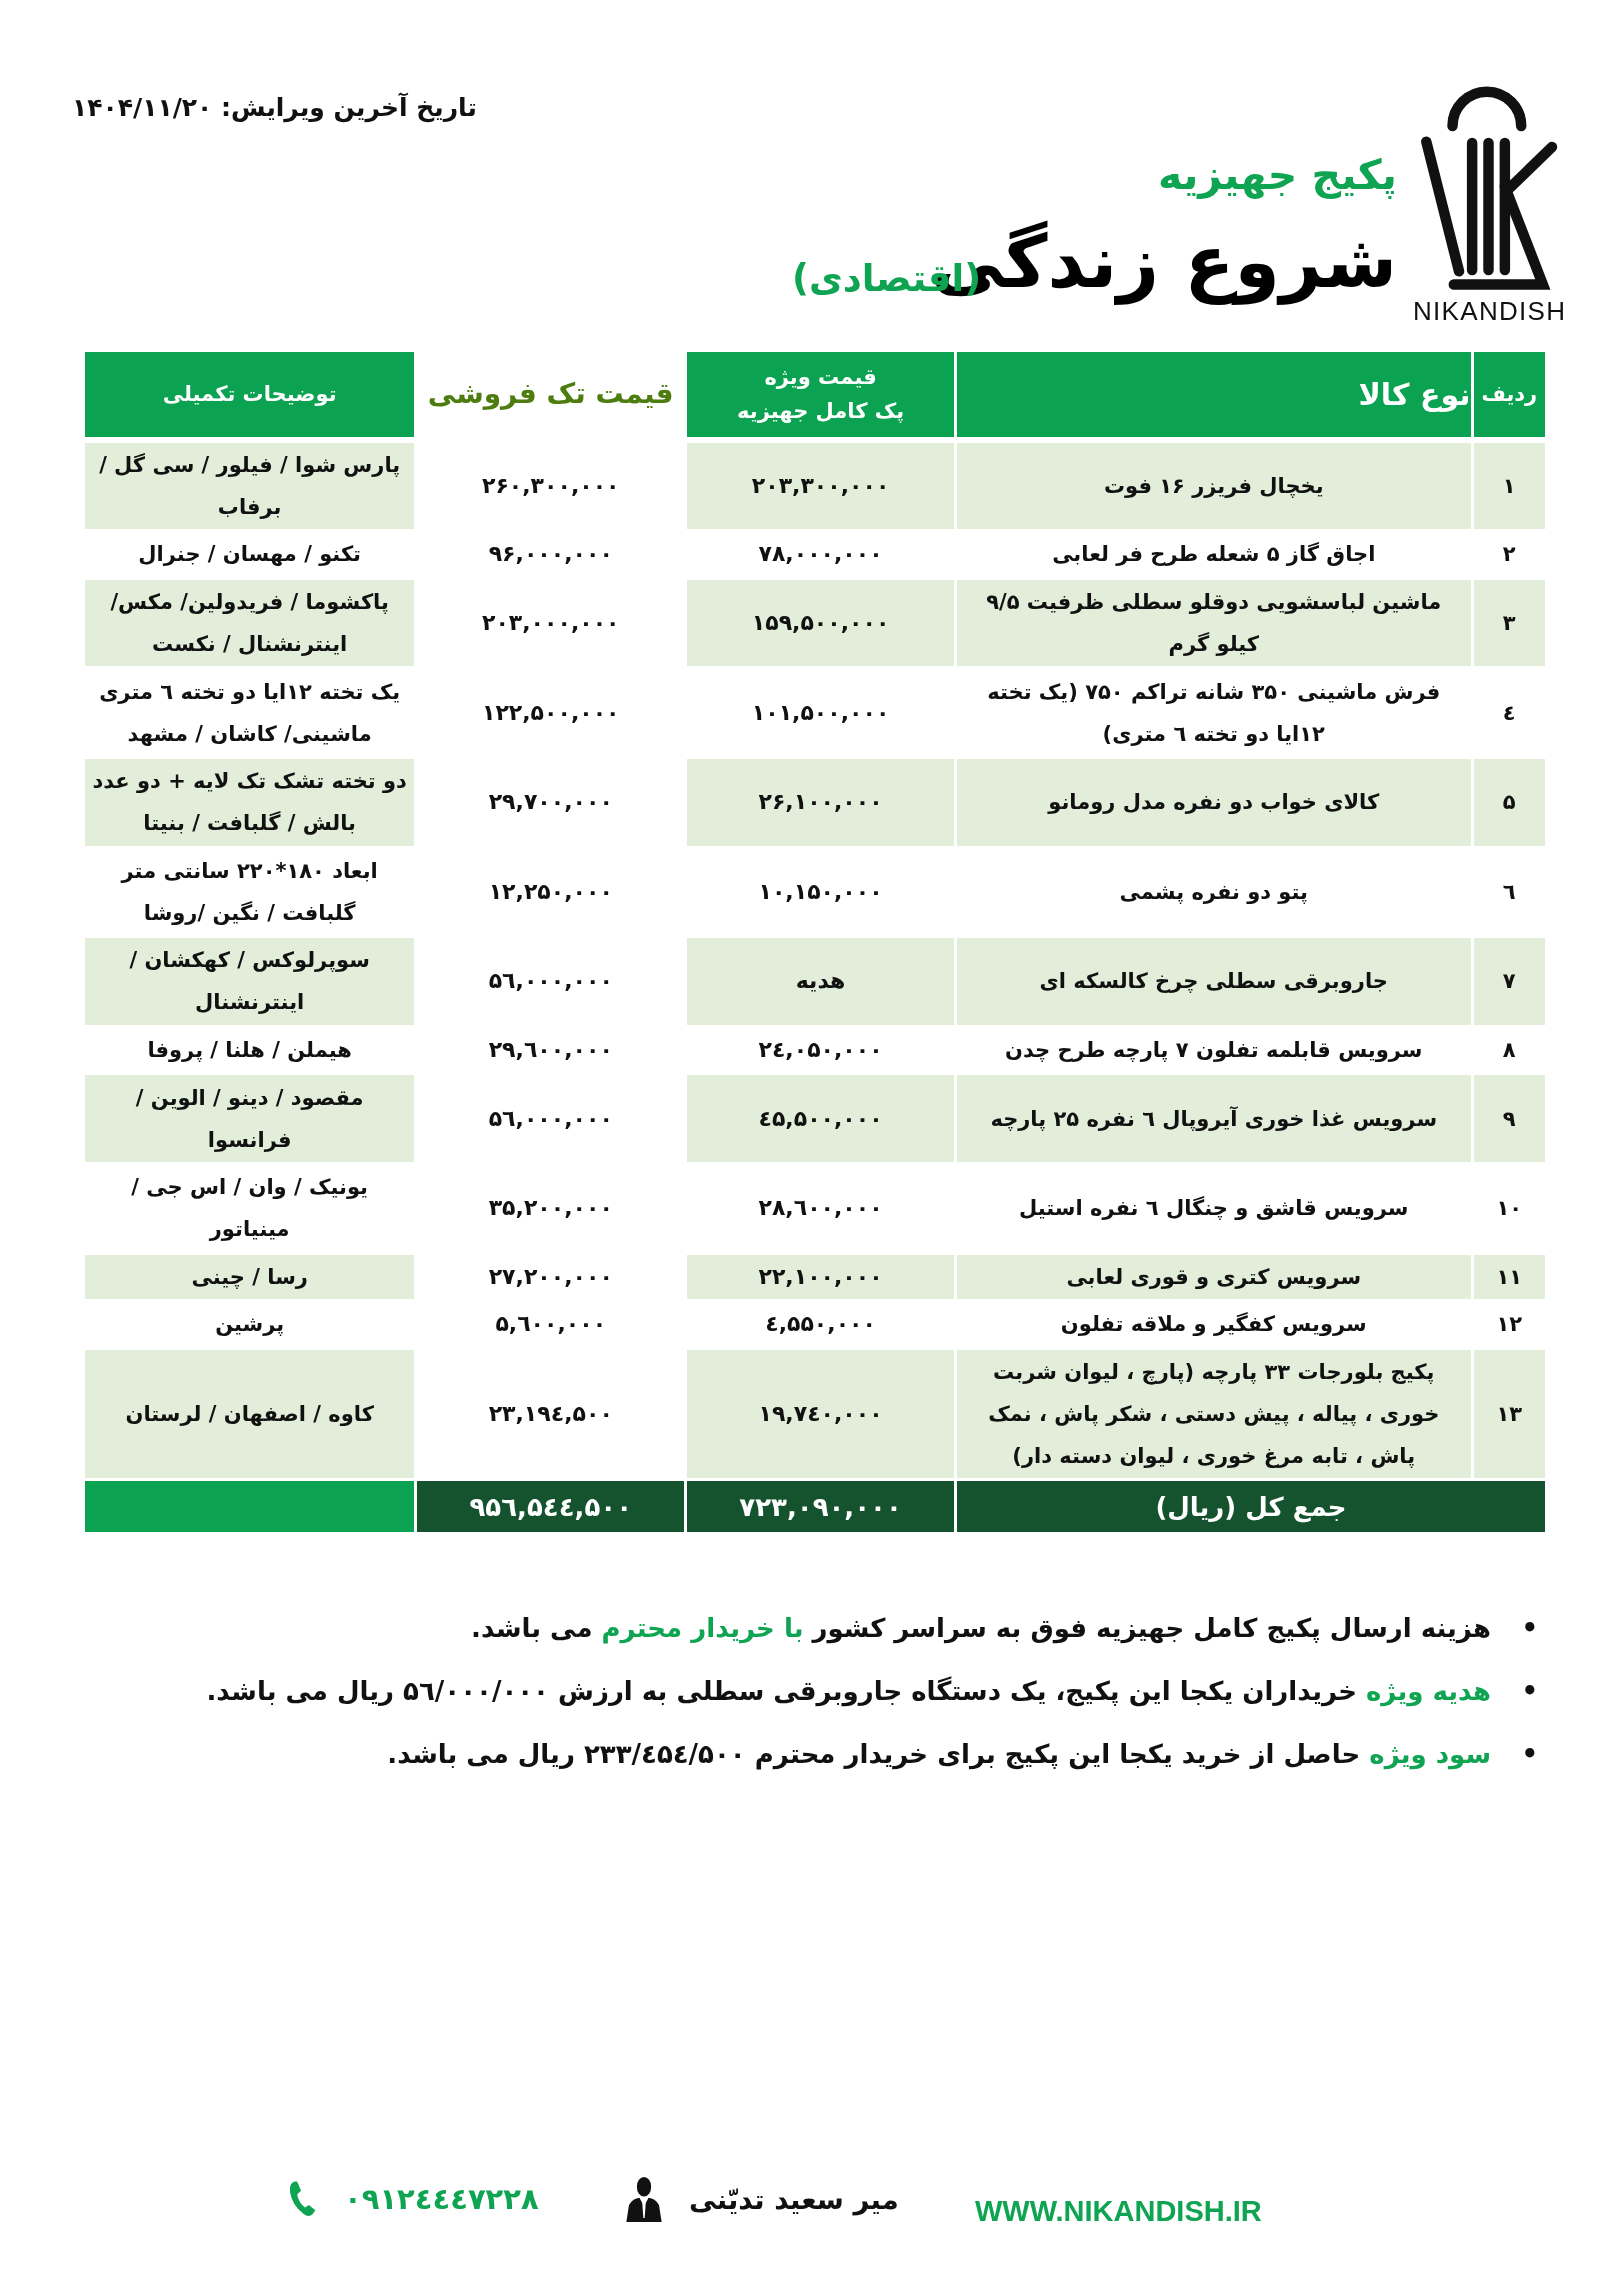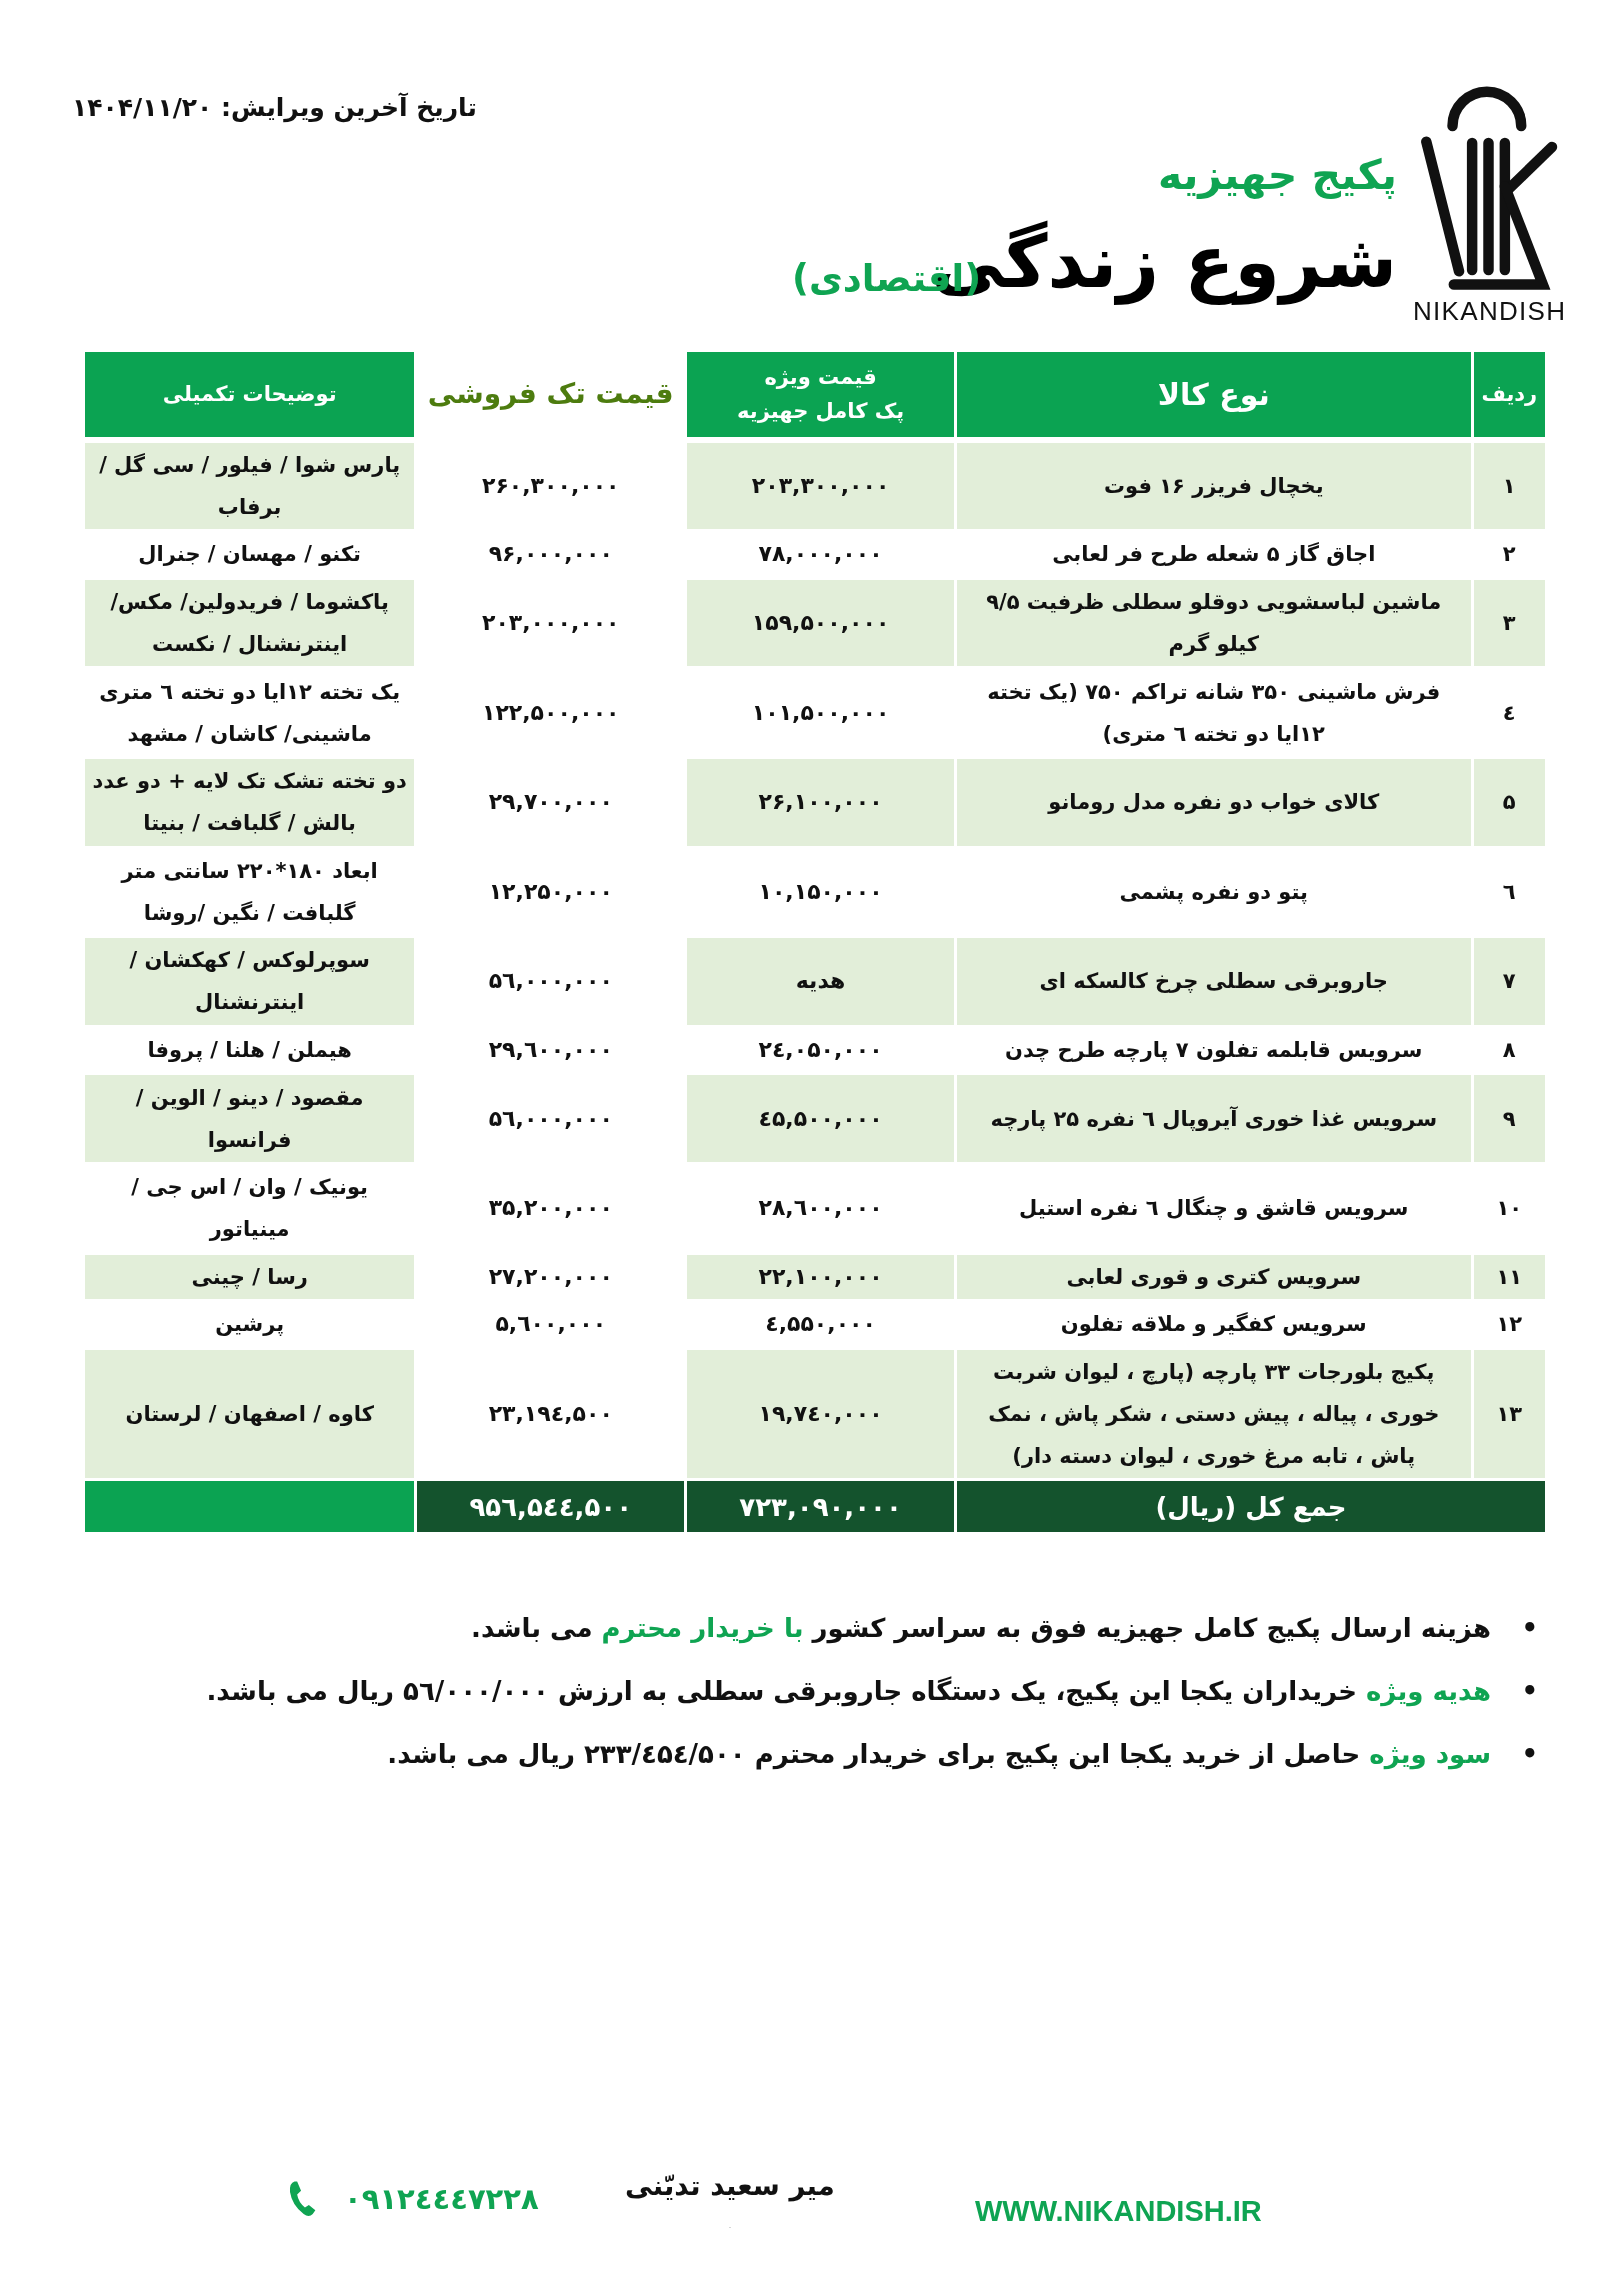--- a/index.html
+++ b/index.html
@@ -14,37 +14,37 @@
   .logo .brand { font-family: "Liberation Sans", sans-serif; font-size: 26px; letter-spacing: 1.3px; text-align: center; margin-top: 5.2px; color: #111; }
 
   .title-sub { position: absolute; right: 226px; top: 151px; font-size: 41px; font-weight: bold; color: #0fa452; direction: rtl; white-space: nowrap; }
   .title-main { position: absolute; right: 226px; top: 222px; font-size: 73px; font-weight: bold; color: #000; direction: rtl; white-space: nowrap; line-height: 1.1; }
   .title-tag { position: absolute; left: 792px; top: 257px; font-size: 37px; font-weight: bold; color: #0fa452; direction: rtl; white-space: nowrap; }
 
   table.price { position: absolute; left: 82px; top: 352px; width: 1466px; border-collapse: separate; border-spacing: 3.9px 0; direction: rtl; table-layout: fixed; }
   table.price th, table.price td { text-align: center; vertical-align: middle; font-weight: bold; }
   table.price th { height: 85px; color: #fff; background: #0ba352; font-size: 21px; line-height: 1.6; }
   table.price th.plain { background: #fff; color: #4d7c0f; font-size: 28px; }
-  table.price th.big { font-size: 30px; }
+  table.price th.big { font-size: 30px; text-align: right; }
   table.price tr.spacer td { height: 5.2px; background: #fff !important; }
   table.price td { font-size: 21px; line-height: 42px; padding: 1.3px 6.5px; border-bottom: 3.9px solid #fff; }
   table.price tr.shade td.g { background: #e2eed9; }
   table.price td.num { direction: ltr; font-size: 22px; }
   table.price tr.total td { background: #14532d; color: #fff; height: 54px; font-size: 26px; }
   table.price tr.total td.blank { background: #0ba352; }
 
   .notes { position: absolute; right: 85px; top: 1597px; width: 1407px; direction: rtl; list-style: none; }
   .notes li { font-size: 26px; font-weight: bold; line-height: 63px; position: relative; padding-right: 47px; white-space: nowrap; }
   .notes li .bullet { position: absolute; right: 0; top: 0; font-size: 26px; }
   .notes .hl { color: #0fa452; }
 
   .footer { position: absolute; left: 0; top: 2169px; width: 1623px; height: 59px; }
   .f-item { position: absolute; top: 0; height: 59px; display: flex; align-items: center; gap: 26px; white-space: nowrap; }
   .f-site { left: 975px; color: #0fa452; font-family: "Liberation Sans", sans-serif; font-weight: bold; font-size: 29px; flex-direction: column; }
-  .f-name { left: 625px; font-size: 27.5px; font-weight: bold; direction: rtl; flex-direction: column; }
+  .f-name { left: 625px; font-size: 27.5px; font-weight: bold; direction: rtl; }
   .f-phone { left: 288px; color: #0fa452; font-size: 29px; font-weight: bold; letter-spacing: 3.9px; direction: ltr; }
   .f-item svg { display: block; }
 </style>
 </head>
 <body>
 
 <div class="dates">
   <div>تاریخ آخرین ویرایش: ۱۴۰۴/۱۱/۲۰</div>
 </div>
 

